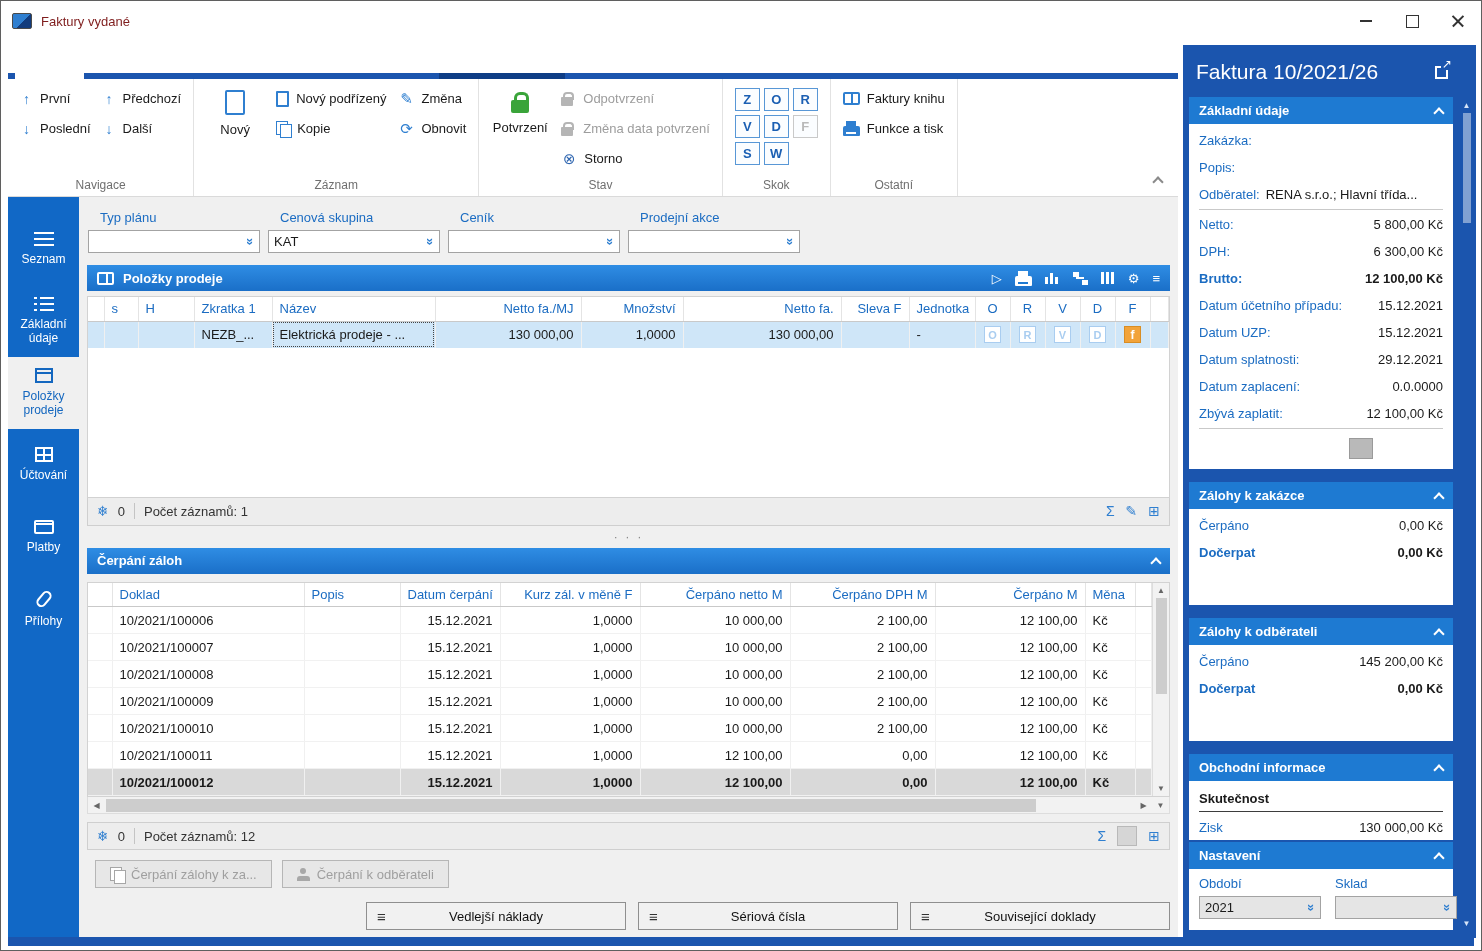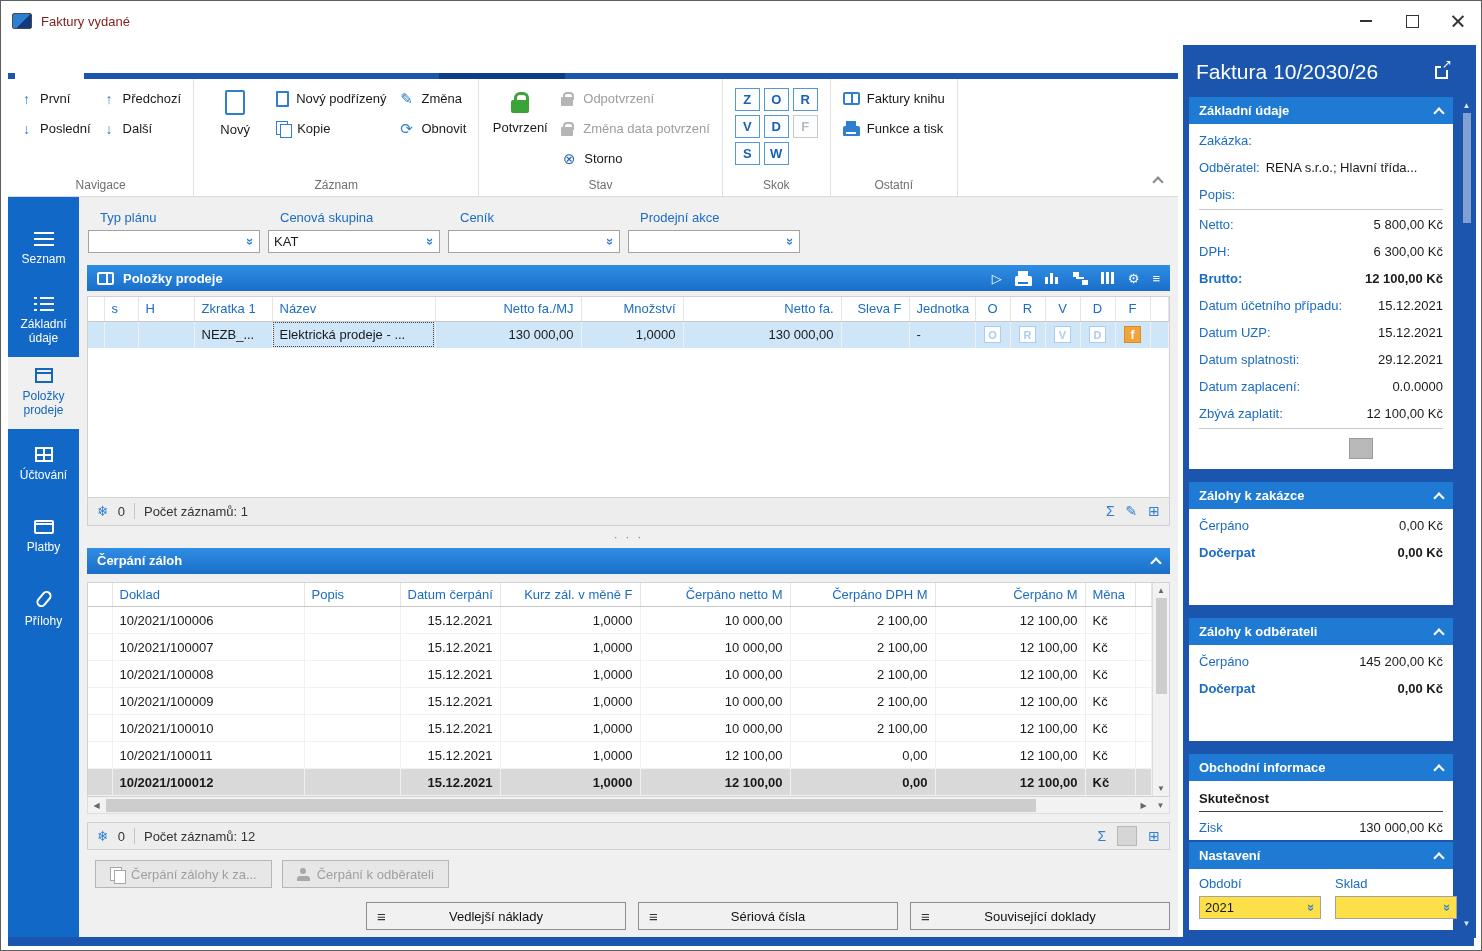--- a/index.html
+++ b/index.html
@@ -160,21 +160,21 @@
   .drow.inline .dval{margin-left:6px;text-align:left;overflow:hidden;}
   .drow.bold .dlabel{font-weight:bold;}
   .drow.bold .dval{font-weight:bold;}
   .hrline{border-top:1px solid #c9c9c9;margin:1px 0;}
   .swatch{width:24px;height:21px;background:#b9b9b9;border:1px solid #9a9a9a;margin:9px 0 4px 150px;}
   .cbody.pad{min-height:96px;}
   .card.obch{height:86px;overflow:hidden;margin-bottom:2px;}
   .skut{font-weight:bold;border-bottom:1px solid #3d3d3d;padding:7px 0 5px;margin-bottom:2px;font-size:13px;}
   .nastav-body{display:flex;gap:14px;padding:7px 10px 11px;}
   .field{display:flex;flex-direction:column;gap:5px;}
-  .combo.yellow{background:#fde047;width:122px;}
+  .combo.yellow{background:#e5e5e5;width:122px;}
   .rscroll{position:absolute;right:3px;top:56px;bottom:10px;width:13px;display:flex;flex-direction:column;align-items:center;color:#d7e5f8;font-size:8px;}
   .rthumb{width:8px;height:110px;background:rgba(255,255,255,.45);margin-top:3px;}
   .rspace{flex:1;}
 
   .bottomstrip{position:absolute;left:7px;right:7px;bottom:4px;height:9px;background:#1b55ae;}
 </style>
 </head>
 <body>
 
 <div class="titlebar">
@@ -628,41 +628,41 @@
     </div>
     <div class="bigbtn">
       <span class="bb-ico">≡</span>
       <span>Související doklady</span>
     </div>
   </div>
 </div>
 
 <div class="rpanel">
   <div class="rtitle-row">
-    <span class="rtitle">Faktura 10/2030/26</span>
+    <span class="rtitle">Faktura 10/2021/26</span>
     <span class="ext"></span>
   </div>
 
   <div class="card">
     <div class="chead">
       <span>Základní údaje</span>
       <span class="chev"></span>
     </div>
     <div class="cbody">
       <div class="drow">
           <span class="dlabel">Zakázka:</span>
           <span class="dval"></span>
         </div>
+      <div class="drow">
+          <span class="dlabel">Popis:</span>
+          <span class="dval"></span>
+        </div>
       <div class="drow inline">
           <span class="dlabel">Odběratel:</span>
           <span class="dval">RENA s.r.o.; Hlavní třída...</span>
-        </div>
-      <div class="drow">
-          <span class="dlabel">Popis:</span>
-          <span class="dval"></span>
         </div>
       <div class="hrline"></div>
       <div class="drow">
           <span class="dlabel">Netto:</span>
           <span class="dval">5 800,00 Kč</span>
         </div>
       <div class="drow">
           <span class="dlabel">DPH:</span>
           <span class="dval">6 300,00 Kč</span>
         </div>

